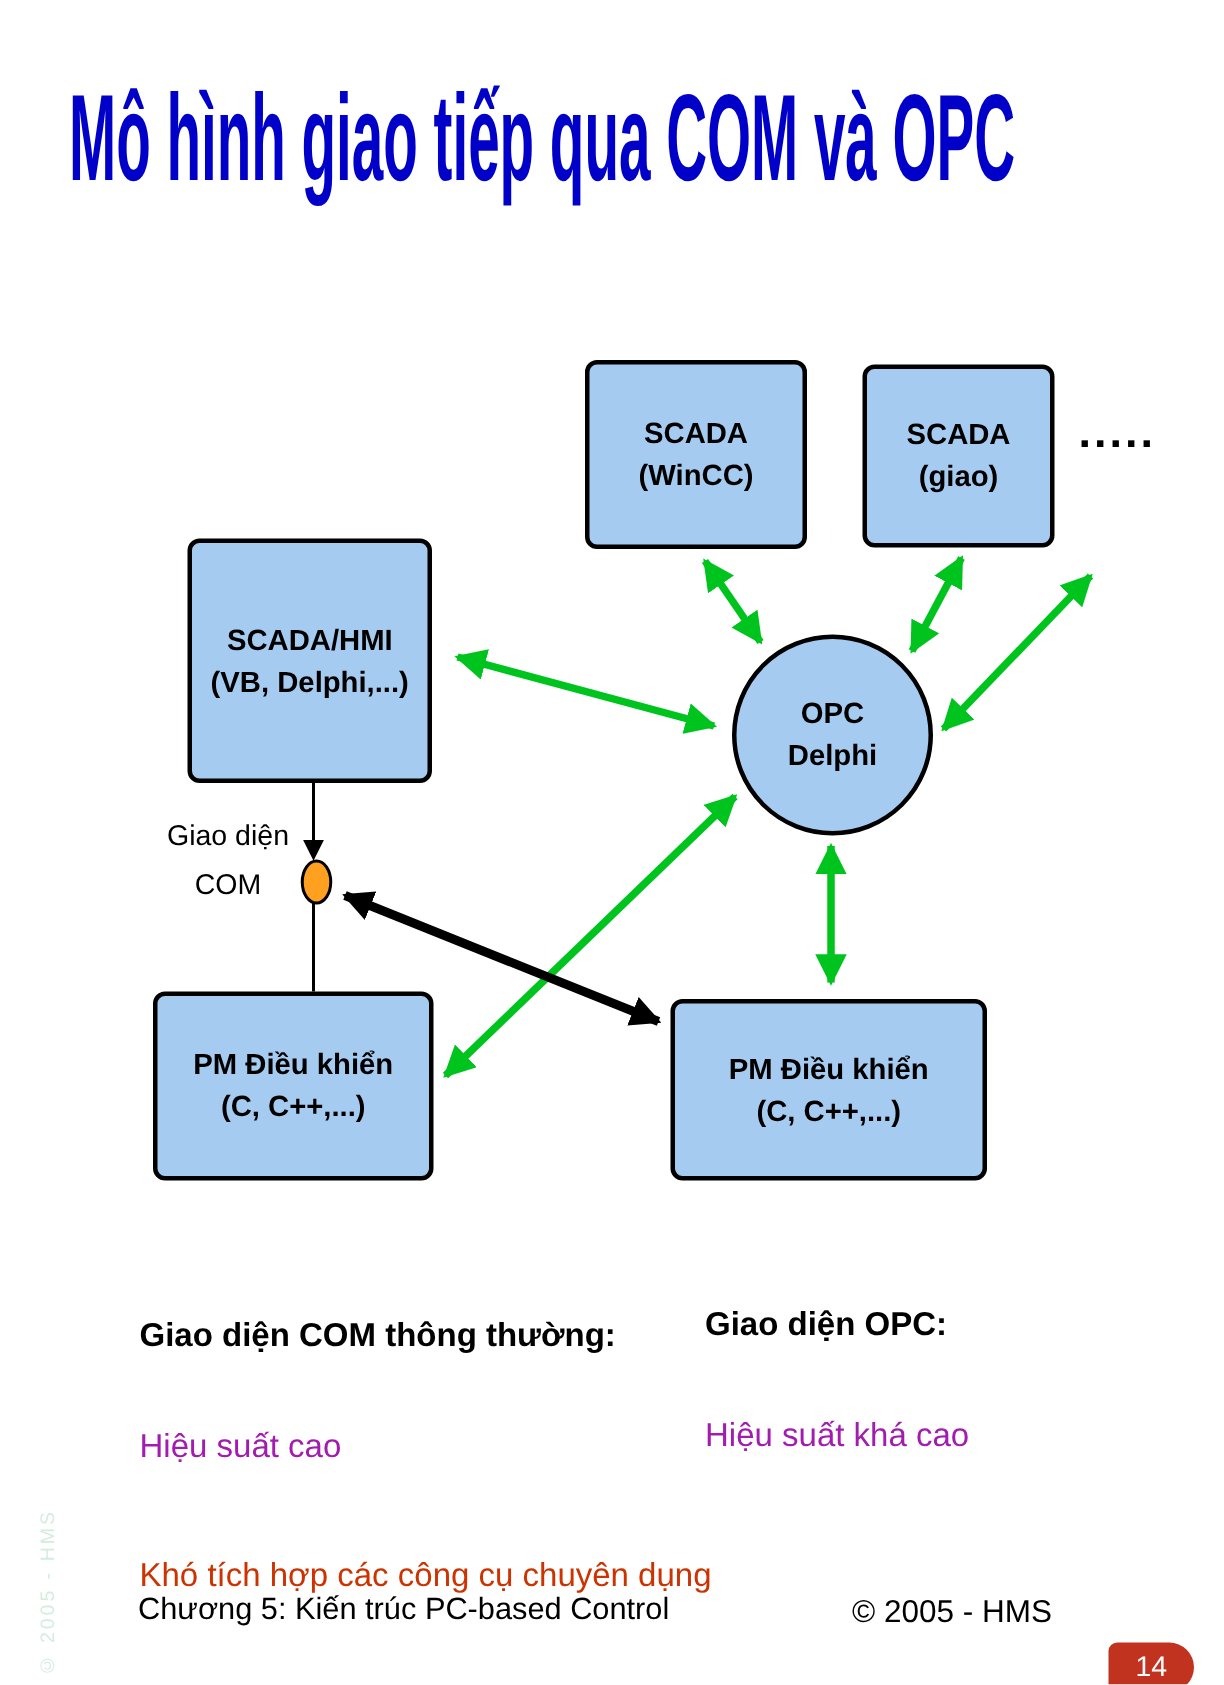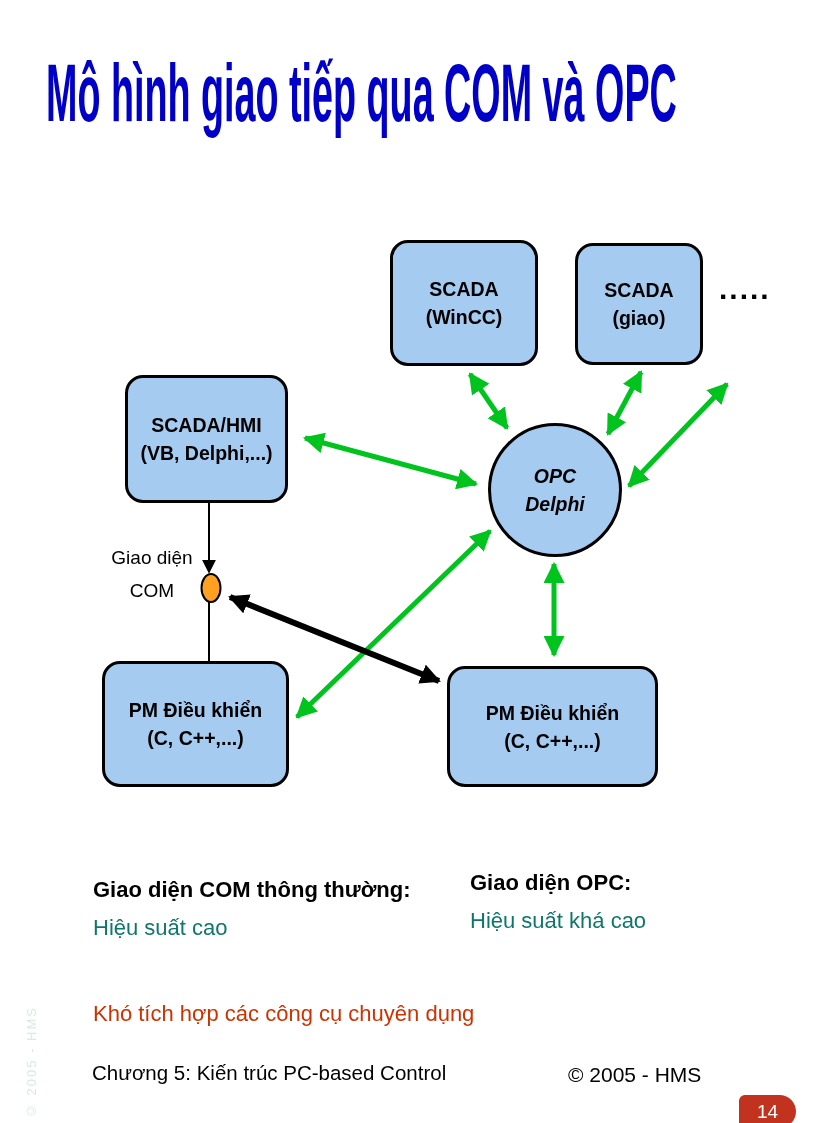--- a/index.html
+++ b/index.html
@@ -8,44 +8,44 @@
     font-family:"Liberation Sans",sans-serif;color:#000;
   }
   
   #title{
     position:absolute;left:46px;top:52px;white-space:nowrap;
     font-size:82px;font-weight:bold;color:#0000C8;line-height:1.0;
     transform:scaleX(0.46);transform-origin:left top;
   }
   
   .node{
-    position:absolute;background:#A5CBF1;border:3px solid #000;border-radius:18px;
+    position:absolute;background:#A5CBF1;border:3px solid #000;border-radius:8px;
     display:flex;flex-direction:column;align-items:center;justify-content:center;
     font-weight:bold;font-size:19.5px;line-height:28px;text-align:center;
     box-sizing:border-box;
   }
   #node-wincc{left:390px;top:240px;width:148px;height:126px;}
   #node-ifix{left:575px;top:243px;width:128px;height:122px;}
-  #node-hmi{left:125px;top:375px;width:163px;height:128px;}
+  #node-hmi{left:125px;top:359px;width:163px;height:163px;}
   #node-pm-left{left:102px;top:661px;width:187px;height:126px;}
   #node-pm-right{left:447px;top:666px;width:211px;height:121px;}
-  #node-opc{left:488px;top:423px;width:134px;height:134px;border-radius:50%;font-style:italic;}
+  #node-opc{left:488px;top:423px;width:134px;height:134px;border-radius:50%;}
   #dots{position:absolute;left:719px;top:272px;font-size:30px;font-weight:bold;letter-spacing:2px;}
   #com-label{
     position:absolute;left:105px;top:541px;width:94px;text-align:center;
     font-size:19px;line-height:33px;font-weight:normal;
   }
   
   #arrows{position:absolute;left:0;top:0;pointer-events:none;}
   
   .note{position:absolute;font-size:22px;line-height:38px;}
   #note-com{left:93px;top:871px;}
   #note-opc{left:470px;top:864px;}
   .note .heading{font-weight:bold;color:#000;}
-  .txt-green{color:#0f766e;}
+  .txt-green{color:#a21caf;margin-top:36px;}
   .txt-red{color:#CC3300;margin-top:48px;}
   
   #footer-chapter{position:absolute;left:44px;top:1061px;font-size:20.5px;margin-left:48px;}
   #footer-copyright{position:absolute;left:568px;top:1063px;font-size:21px;}
   #page-badge{
     position:absolute;left:739px;top:1059px;width:57px;height:33px;
     background:#C2331F;border-radius:6px 17px 17px 6px;
     color:#fff;font-size:19px;display:flex;align-items:center;justify-content:center;margin-top:36px;
   }
   

